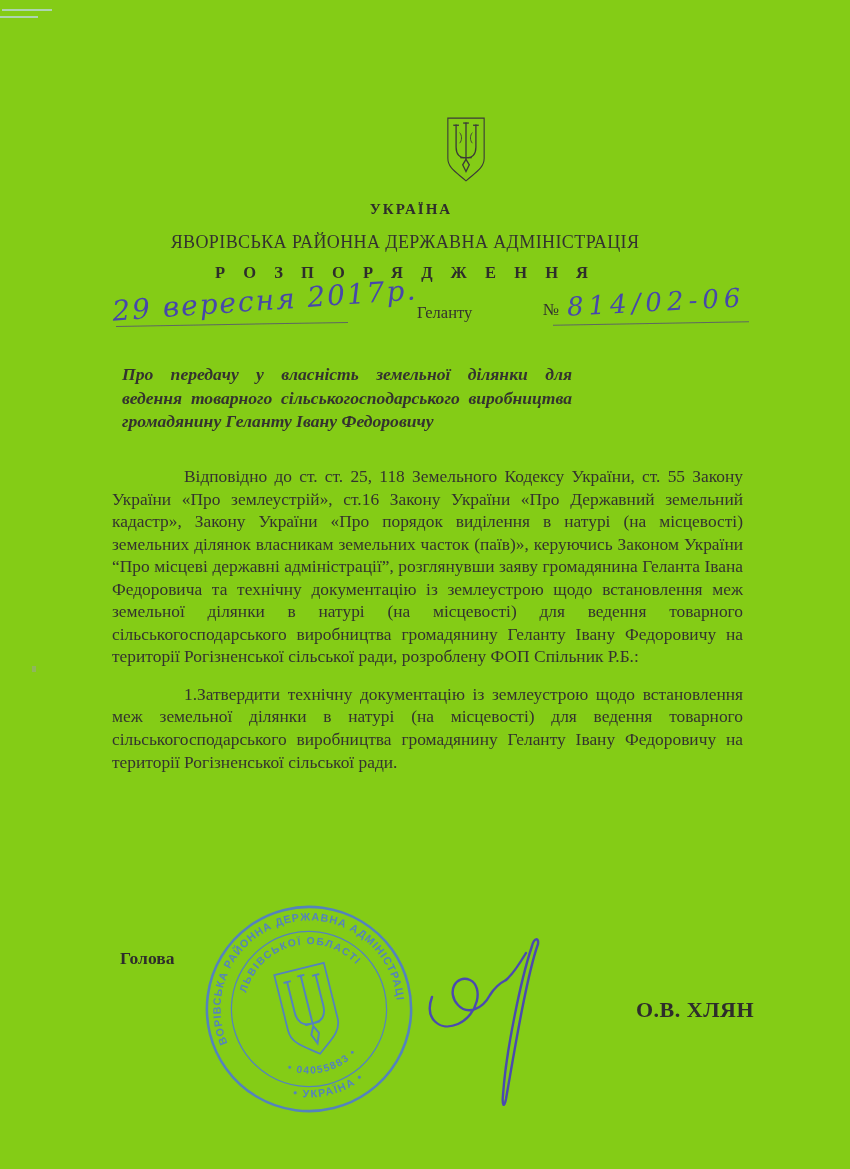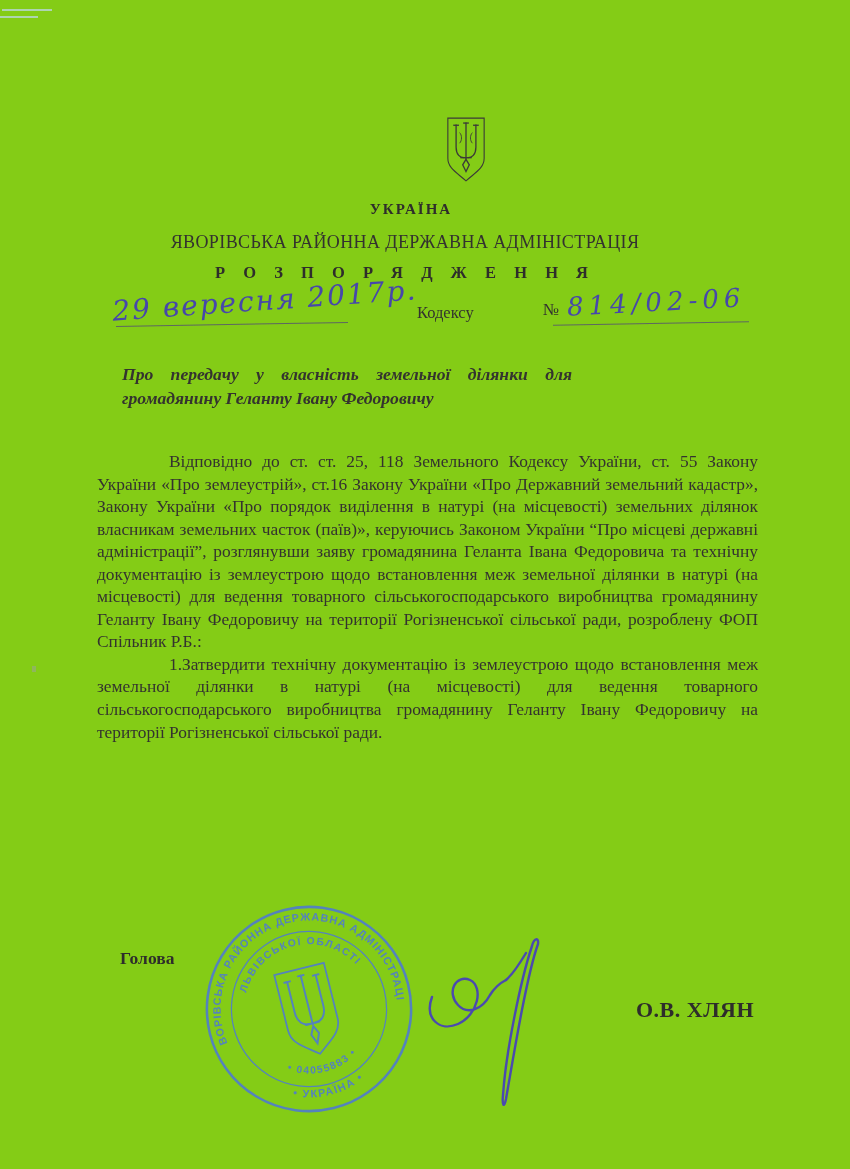--- a/index.html
+++ b/index.html
@@ -31,21 +31,21 @@
   .rule{position:absolute;height:0;border-bottom:1.4px solid #56566e;opacity:.85;}
   .rule-date{left:116px;top:324px;width:232px;transform:rotate(-1deg);}
   .rule-num{left:553px;top:323px;width:196px;transform:rotate(-1deg);}
   
   .subject{left:122px;top:363px;width:450px;font-weight:bold;font-style:italic;
     font-size:17.6px;line-height:23.6px;color:#34332f;}
   .subject .s0,.subject .s1{text-align:justify;text-align-last:justify;}
   
   .body-text{left:97px;top:450px;width:661px;font-size:17.4px;line-height:22.55px;
     text-align:justify;color:#34332f;}
-  .body-text p{margin:0;text-indent:72px;}
+  .body-text p{margin:15px;text-indent:72px;}
   
   .sig-title{left:120px;top:948px;font-size:17.5px;font-weight:bold;}
   .sig-name{left:636px;top:997px;font-size:22px;font-weight:bold;letter-spacing:.5px;}
   .stamp{left:201px;top:901px;width:216px;height:216px;transform:rotate(-14deg);opacity:.88;}
   .signature{left:420px;top:935px;width:134px;height:176px;}
 </style>
 </head>
 <body>
 
 <div class="page">
@@ -69,27 +69,28 @@
       <path d="M51,30 C47,34 47,44 51,48" stroke-width="1.6"></path>
     </g>
   </svg>
 
   <div class="abs country">УКРАЇНА</div>
   <div class="abs org">ЯВОРІВСЬКА РАЙОННА ДЕРЖАВНА АДМІНІСТРАЦІЯ</div>
   <div class="abs doctype">Р О З П О Р Я Д Ж Е Н Н Я</div>
 
   <div class="abs hw hw-date">29 вересня 2017р.</div>
   <div class="rule rule-date"></div>
-  <div class="abs place">Кодексу</div>
+  <div class="abs place">Геланту</div>
   <div class="abs numsign">№</div>
   <div class="abs hw hw-num">814/02-06</div>
   <div class="rule rule-num"></div>
 
   <div class="abs subject">
     <div class="s0">Про передачу у власність земельної ділянки для</div>
+    <div class="s1">ведення товарного сільськогосподарського виробництва</div>
     <div class="s2">громадянину  Геланту Івану  Федоровичу</div>
   </div>
 
   <div class="abs body-text">
     <p>Відповідно до ст. ст. 25, 118 Земельного Кодексу України, ст. 55 Закону України «Про землеустрій», ст.16 Закону України «Про Державний земельний кадастр», Закону України «Про порядок виділення в натурі (на місцевості) земельних ділянок власникам земельних часток (паїв)», керуючись Законом України “Про місцеві державні адміністрації”, розглянувши заяву громадянина Геланта Івана Федоровича та технічну документацію із землеустрою щодо встановлення меж земельної ділянки в натурі (на місцевості) для ведення товарного сільськогосподарського виробництва громадянину Геланту Івану Федоровичу на території Рогізненської сільської ради, розроблену ФОП Спільник Р.Б.:</p>
     <p>1.Затвердити технічну документацію із землеустрою щодо встановлення меж земельної ділянки в натурі (на місцевості) для ведення товарного сільськогосподарського виробництва громадянину Геланту Івану Федоровичу на території Рогізненської сільської ради.</p>
   </div>
 
   <svg class="abs stamp" viewBox="0 0 220 220">
     <defs>

